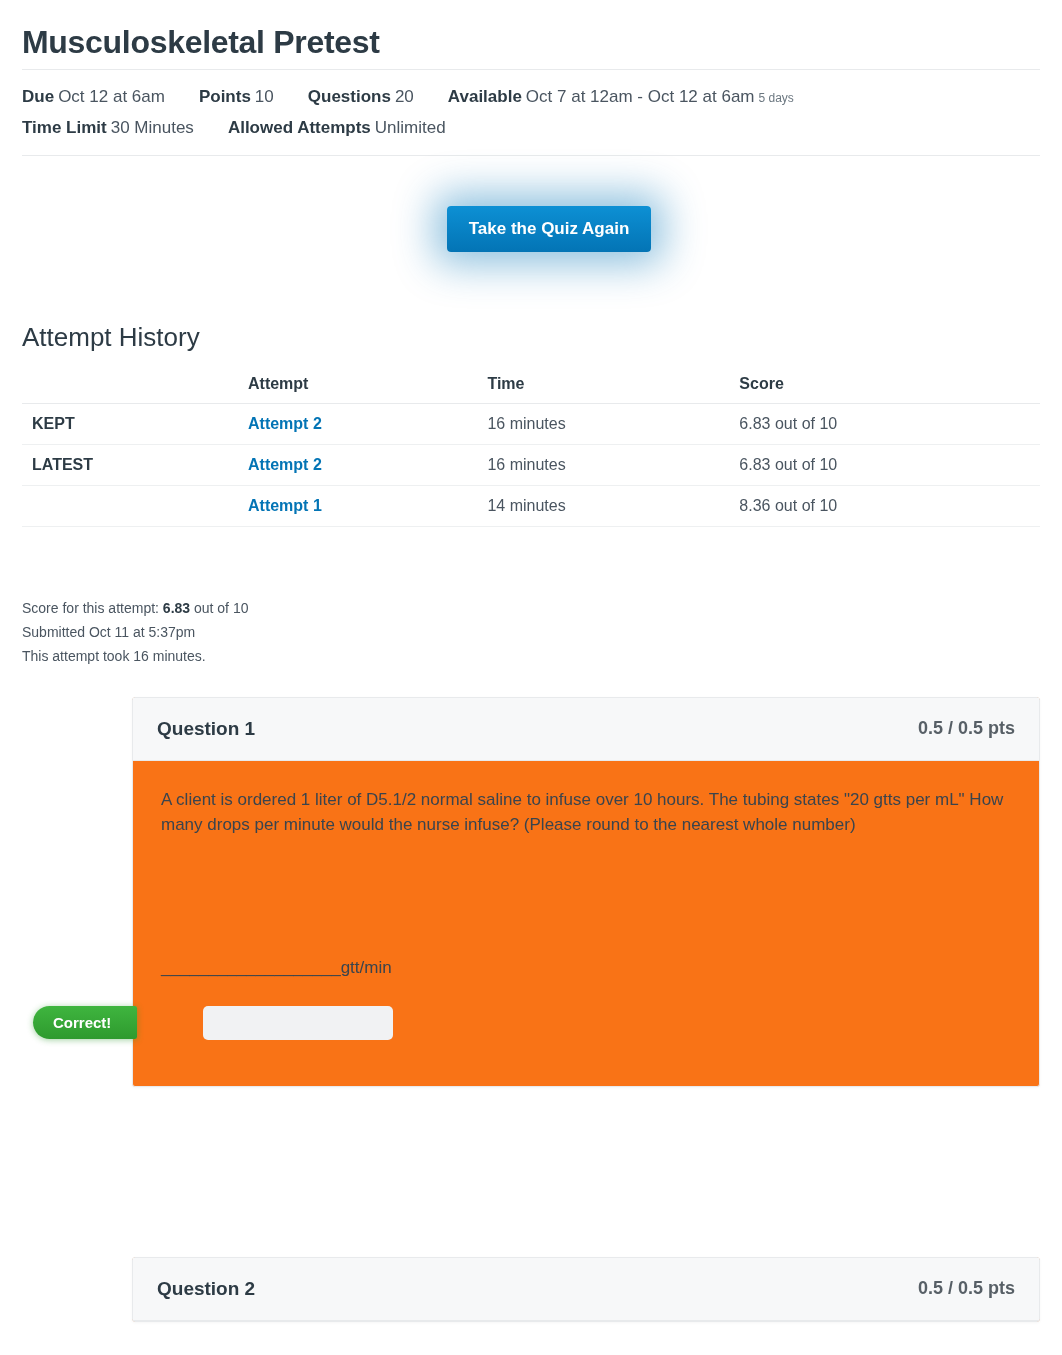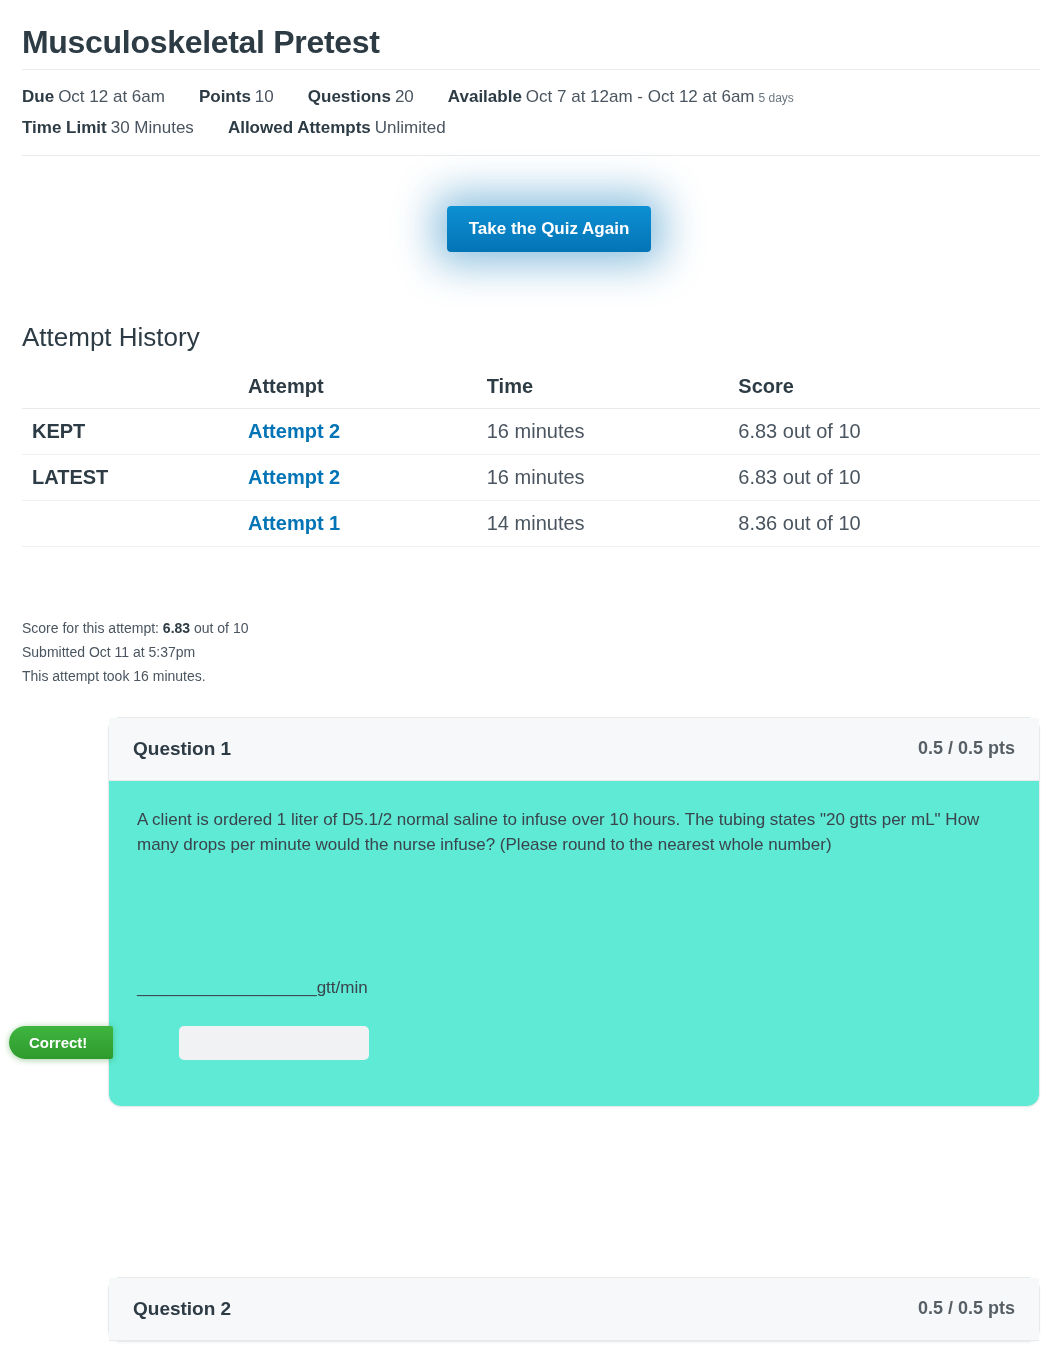--- a/index.html
+++ b/index.html
@@ -45,21 +45,21 @@
     margin-left: 36px;
   }
   h2 {
     font-size: 26px;
     font-weight: 400;
     margin: 0 0 12px 0;
   }
   table.history {
     width: 100%;
     border-collapse: collapse;
-    font-size: 20px;
+    font-size: 16px;
   }
   table.history th {
     text-align: left;
     font-weight: 700;
     padding: 10px 6px 10px 6px;
     border-bottom: 1px solid #e8eaec;
   }
   table.history th:first-child { width: 220px; }
   table.history td {
     padding: 11px 6px;
@@ -69,25 +69,25 @@
   table.history td.tag { font-weight: 700; color: #2d3b45; padding-left: 10px;}
   table.history a { color: #0374b5; text-decoration: none; font-weight:700;}
   .summary {
     margin-top: 70px;
     font-size: 14px;
     color: #4a5560;
     line-height: 1.7;
   }
   .summary b { color: #2d3b45; }
   .question {
-    margin: 28px 0 0 86px;
+    margin: 28px 0 0 110px;
     border: 1px solid #e8eaec;
-    border-radius: 13px;
+    border-radius: 3px;
     box-shadow: 0 1px 3px rgba(0,0,0,0.04);
-    background: #5eead4;
+    background: #f97316;
   }
   .q-header {
     display: flex;
     justify-content: space-between;
     align-items: center;
     padding: 20px 24px;
     background: #f7f8f9;
     border-bottom: 1px solid #e8eaec;
   }
   .q-title { font-weight: 700; font-size: 19px; color: #2d3b45;}

